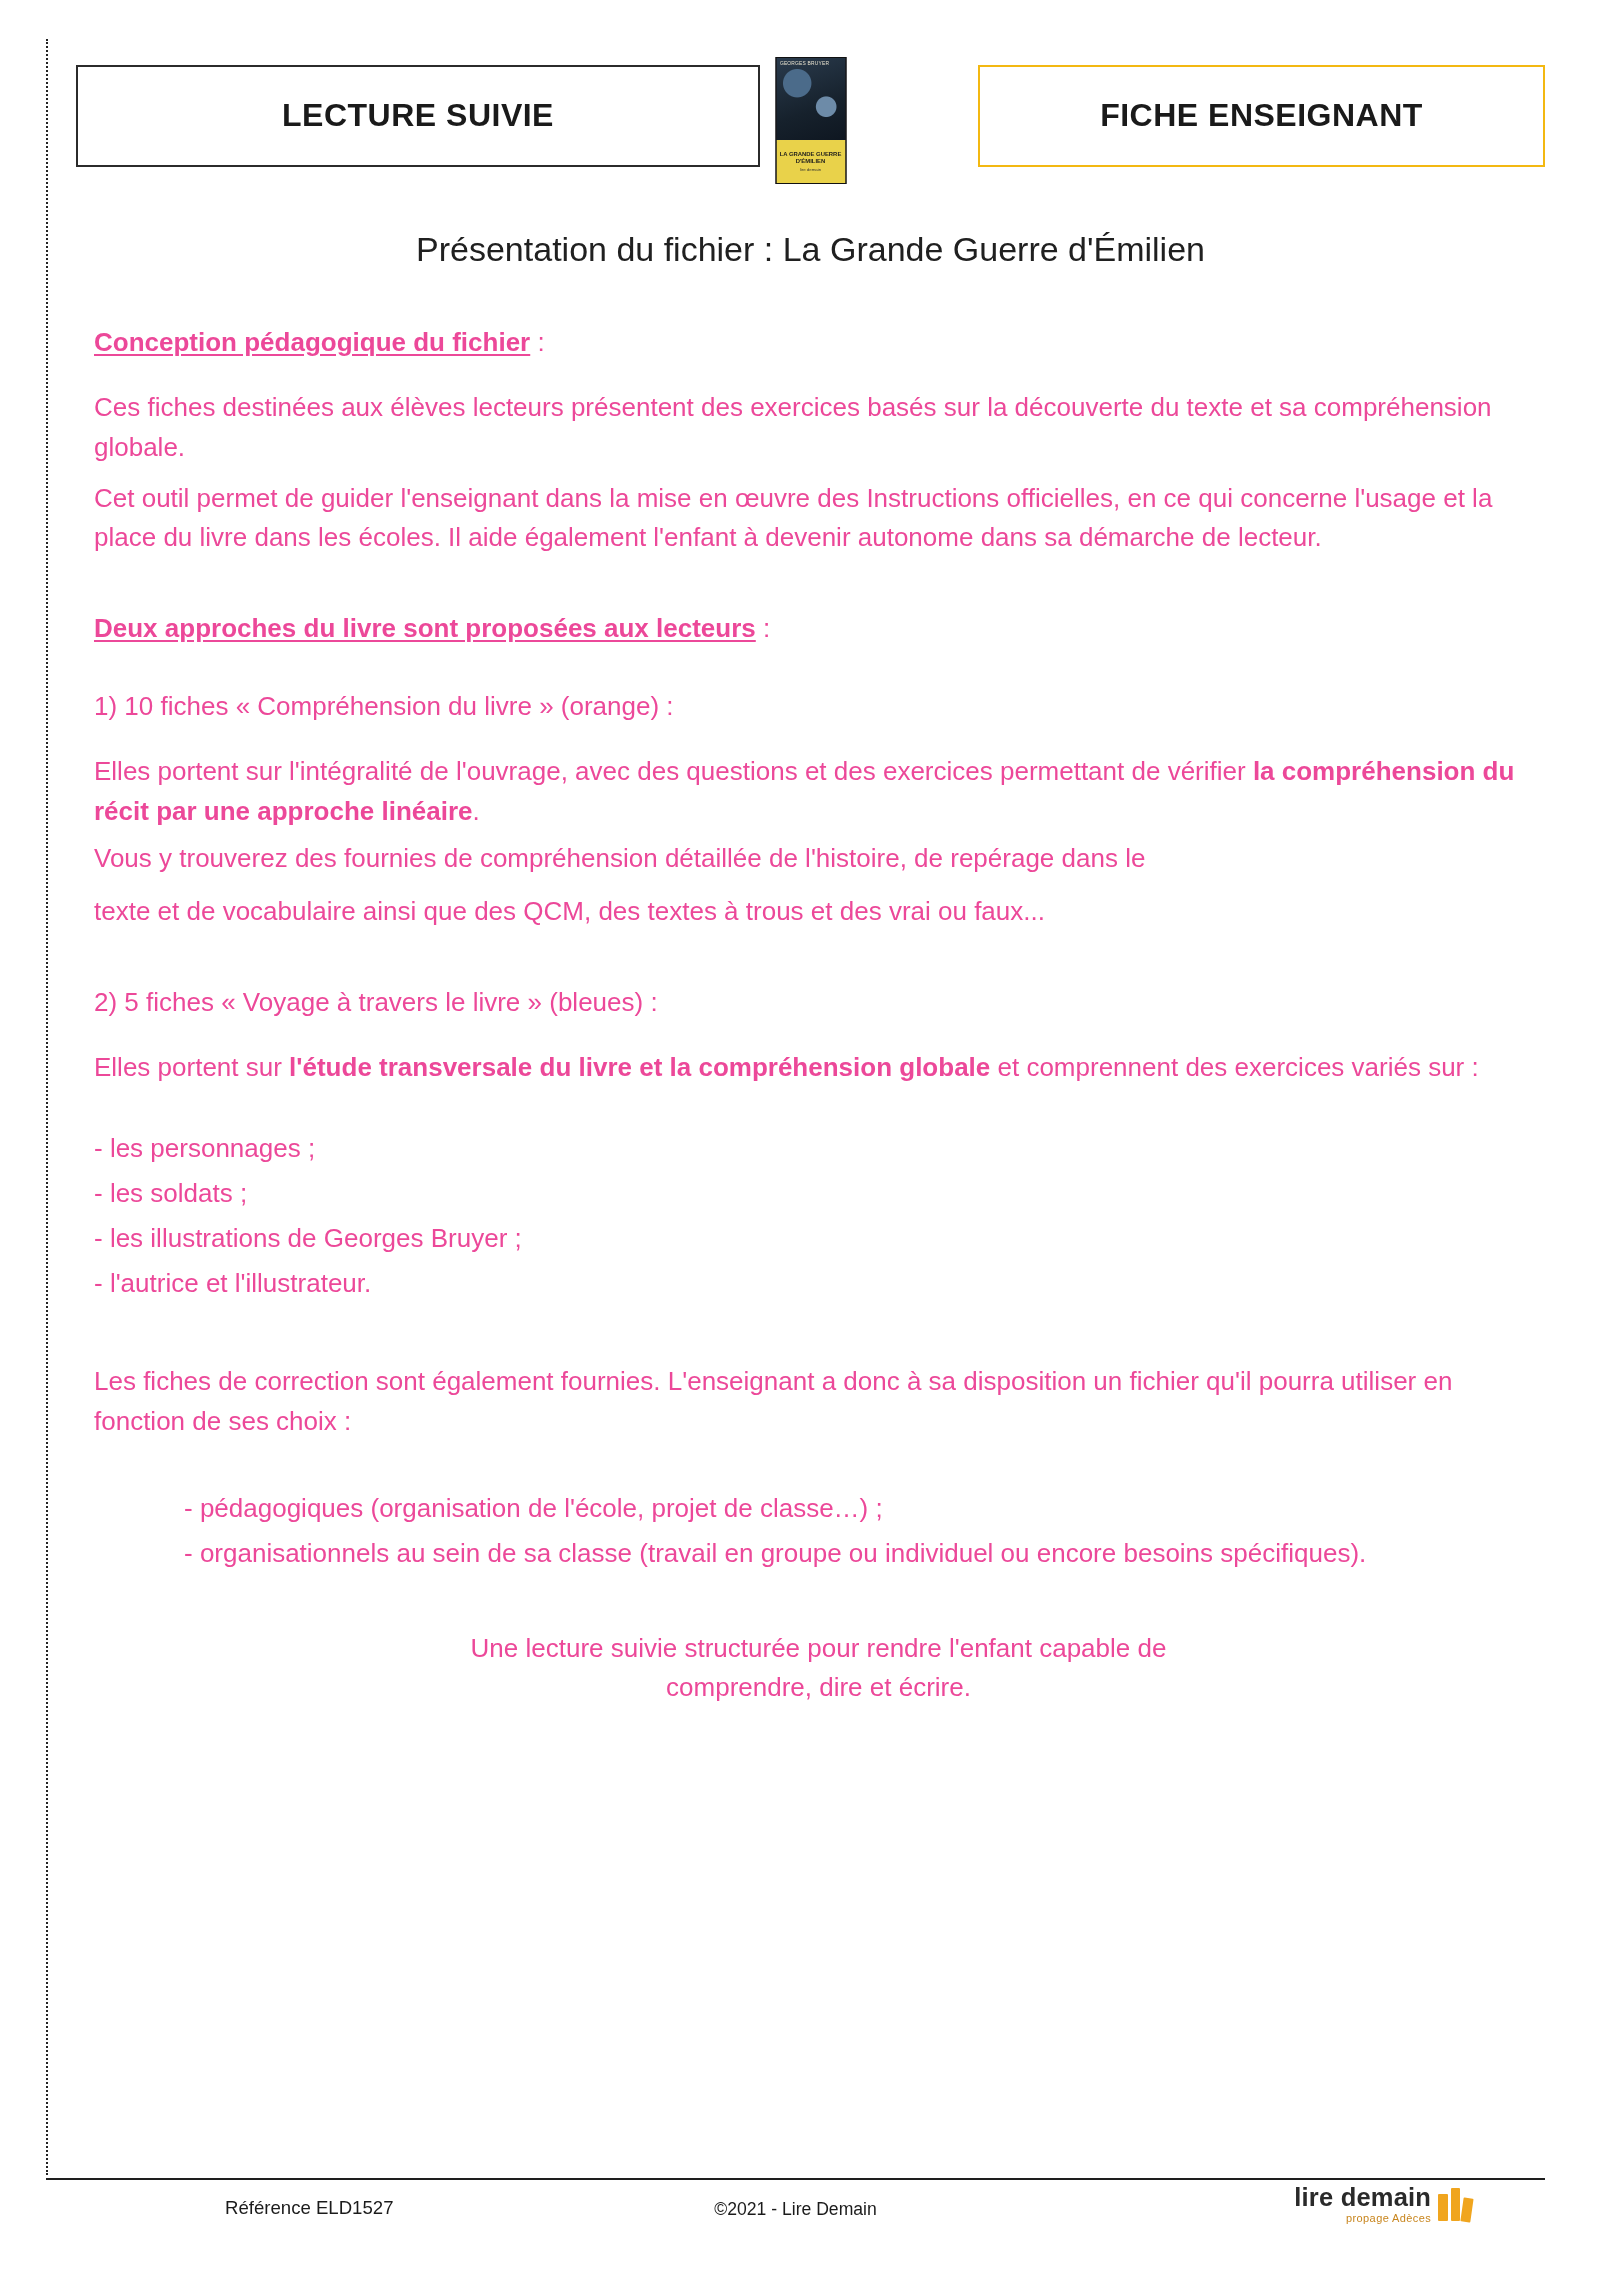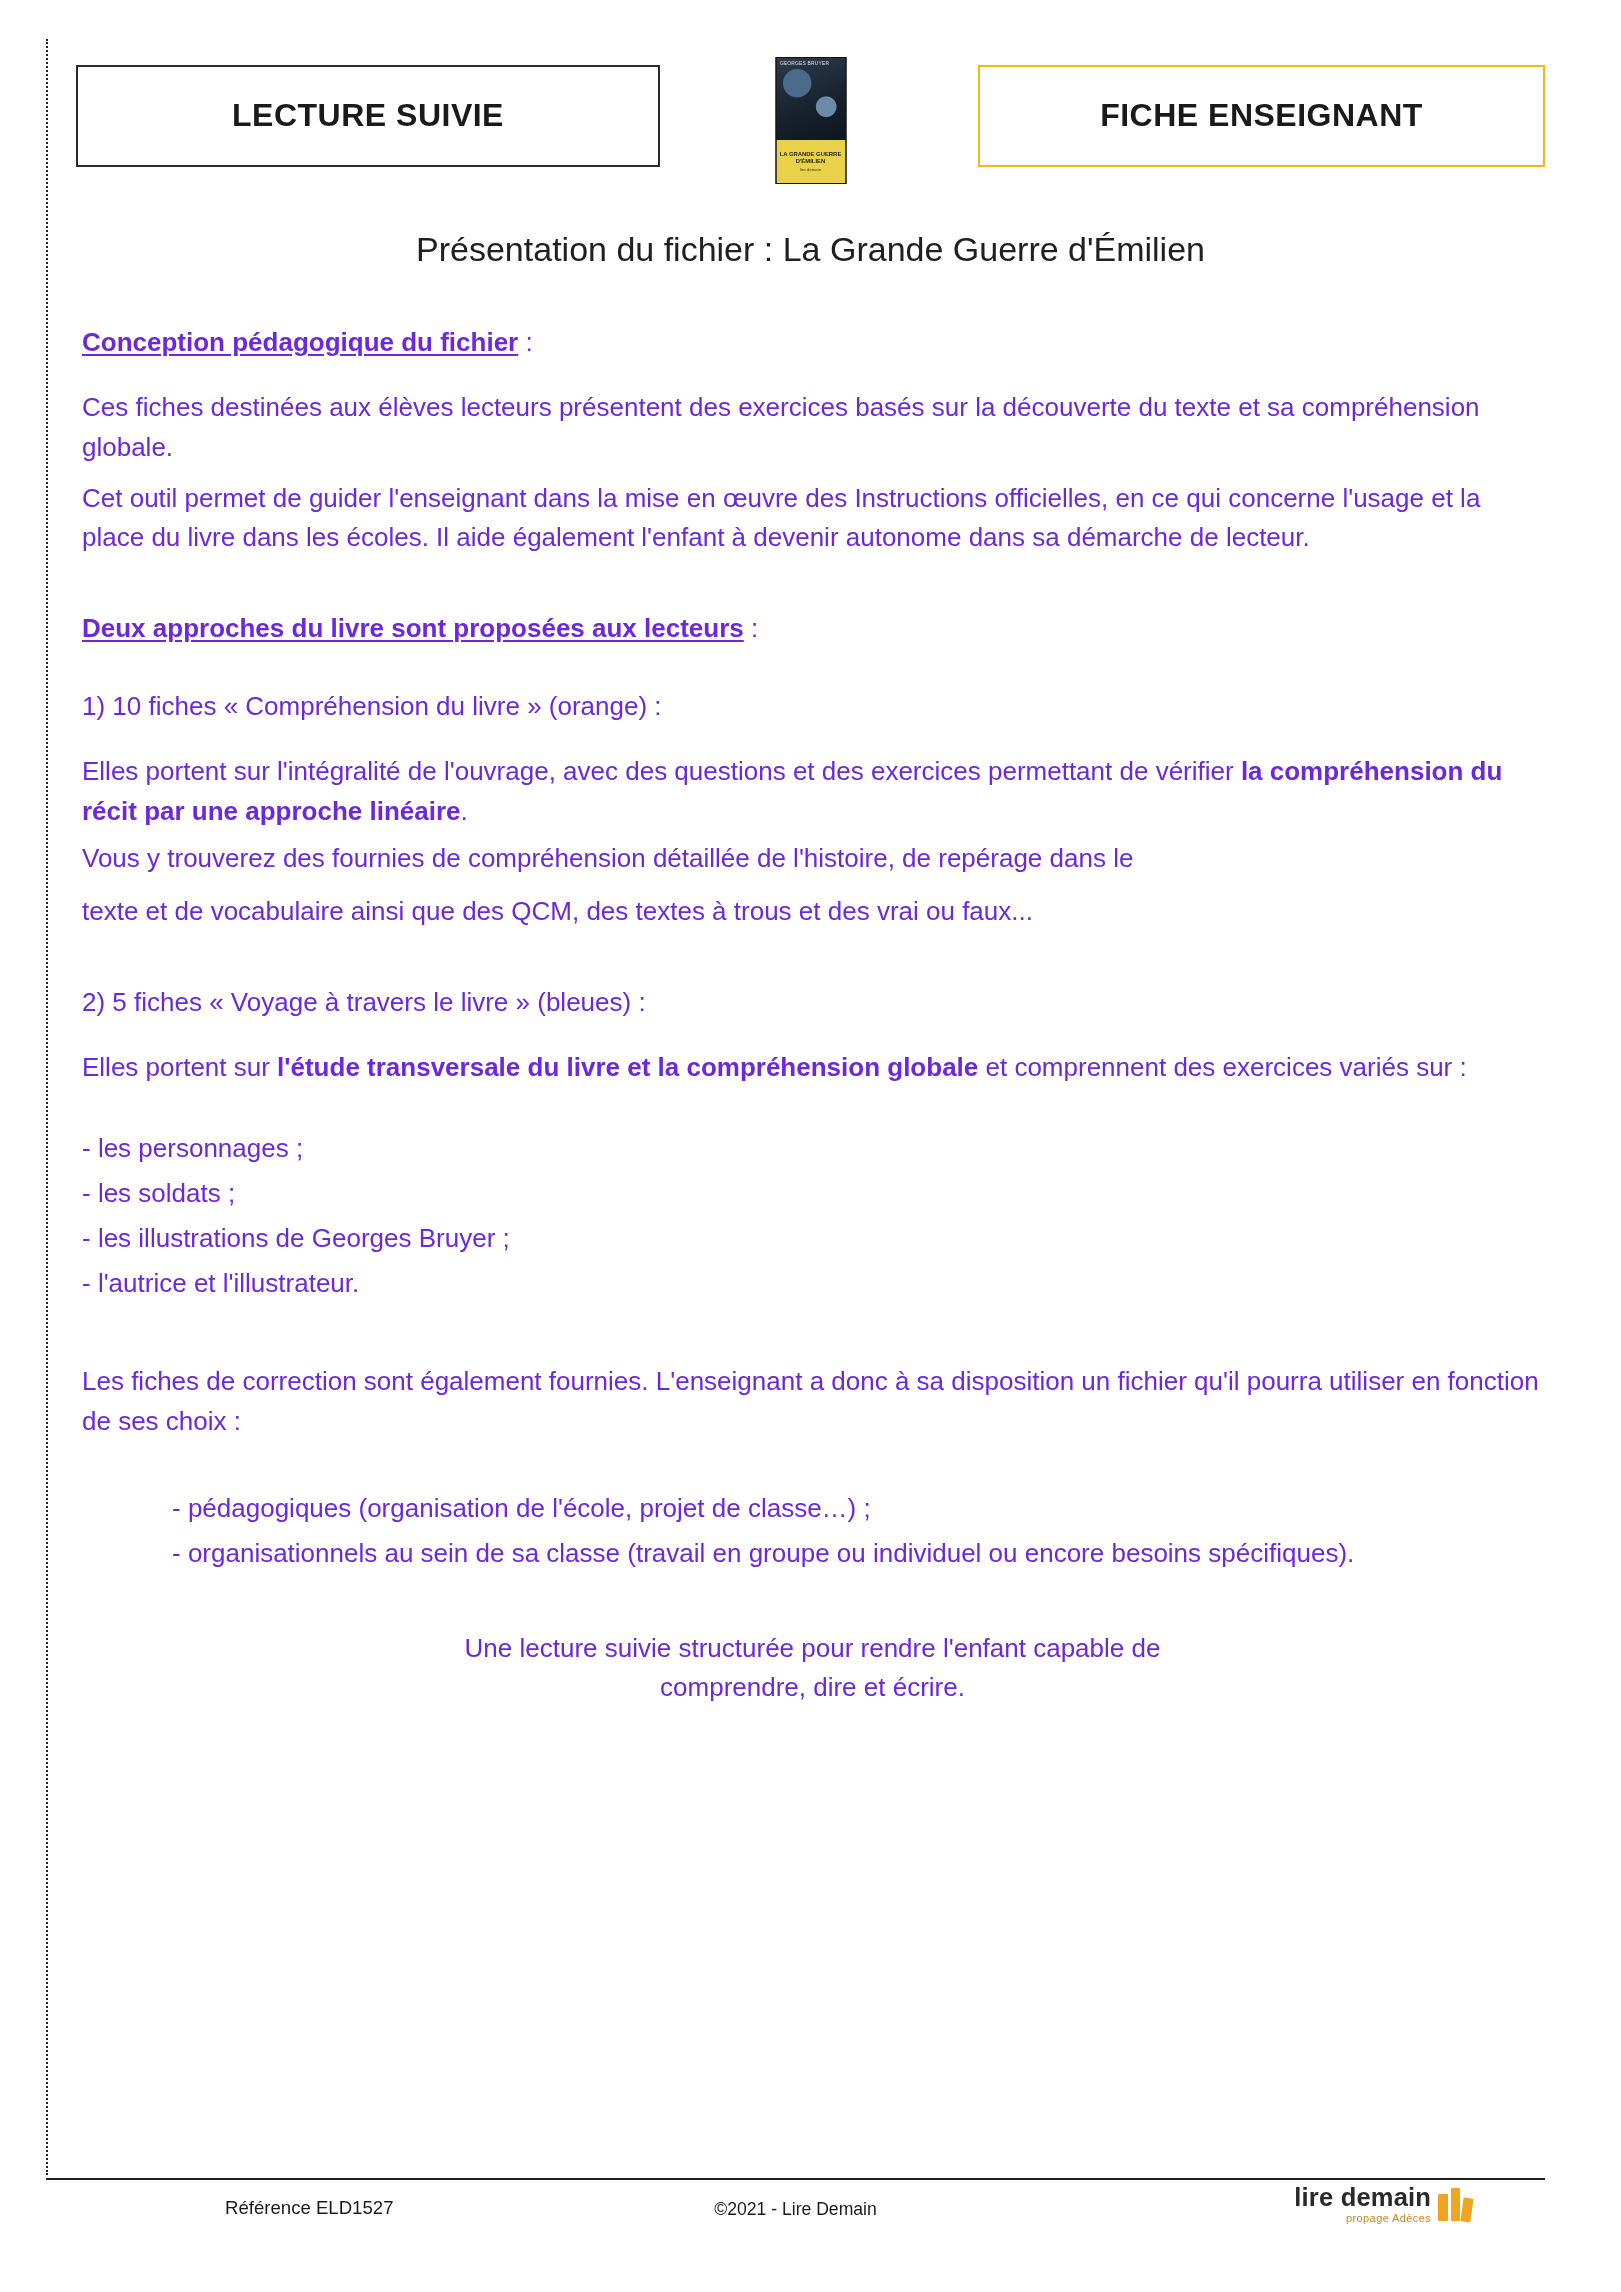--- a/index.html
+++ b/index.html
@@ -45,21 +45,21 @@
     height: 102px;
     display: flex;
     align-items: center;
     justify-content: center;
     box-sizing: border-box;
     font-weight: bold;
     letter-spacing: 0.5px;
   }
   .hdr-left {
     left: 0;
-    width: 584px;
+    width: 684px;
     border: 2px solid #2b2b2b;
     font-size: 32px;
   }
   .hdr-right {
     right: 0;
     width: 567px;
     border: 2.9px solid #f3b811;
     font-size: 32px;
   }
   .cover {
@@ -124,26 +124,26 @@
     top: 230px;
     text-align: center;
     font-size: 34px;
     color: #202020;
     font-weight: 400;
   }
 
   
   .content {
     position: absolute;
-    left: 82px;
+    left: 94px;
     right: 78px;
     top: 323px;
     font-size: 26px;
     line-height: 1.52;
-    color: #6d28d9;
+    color: #ec4899;
   }
   .content p { margin: 0; }
   .u-bold-underline {
     font-weight: bold;
     text-decoration: underline;
     text-underline-offset: 2.9px;
   }
   .u {
     text-underline-offset: 2.9px;
   }

